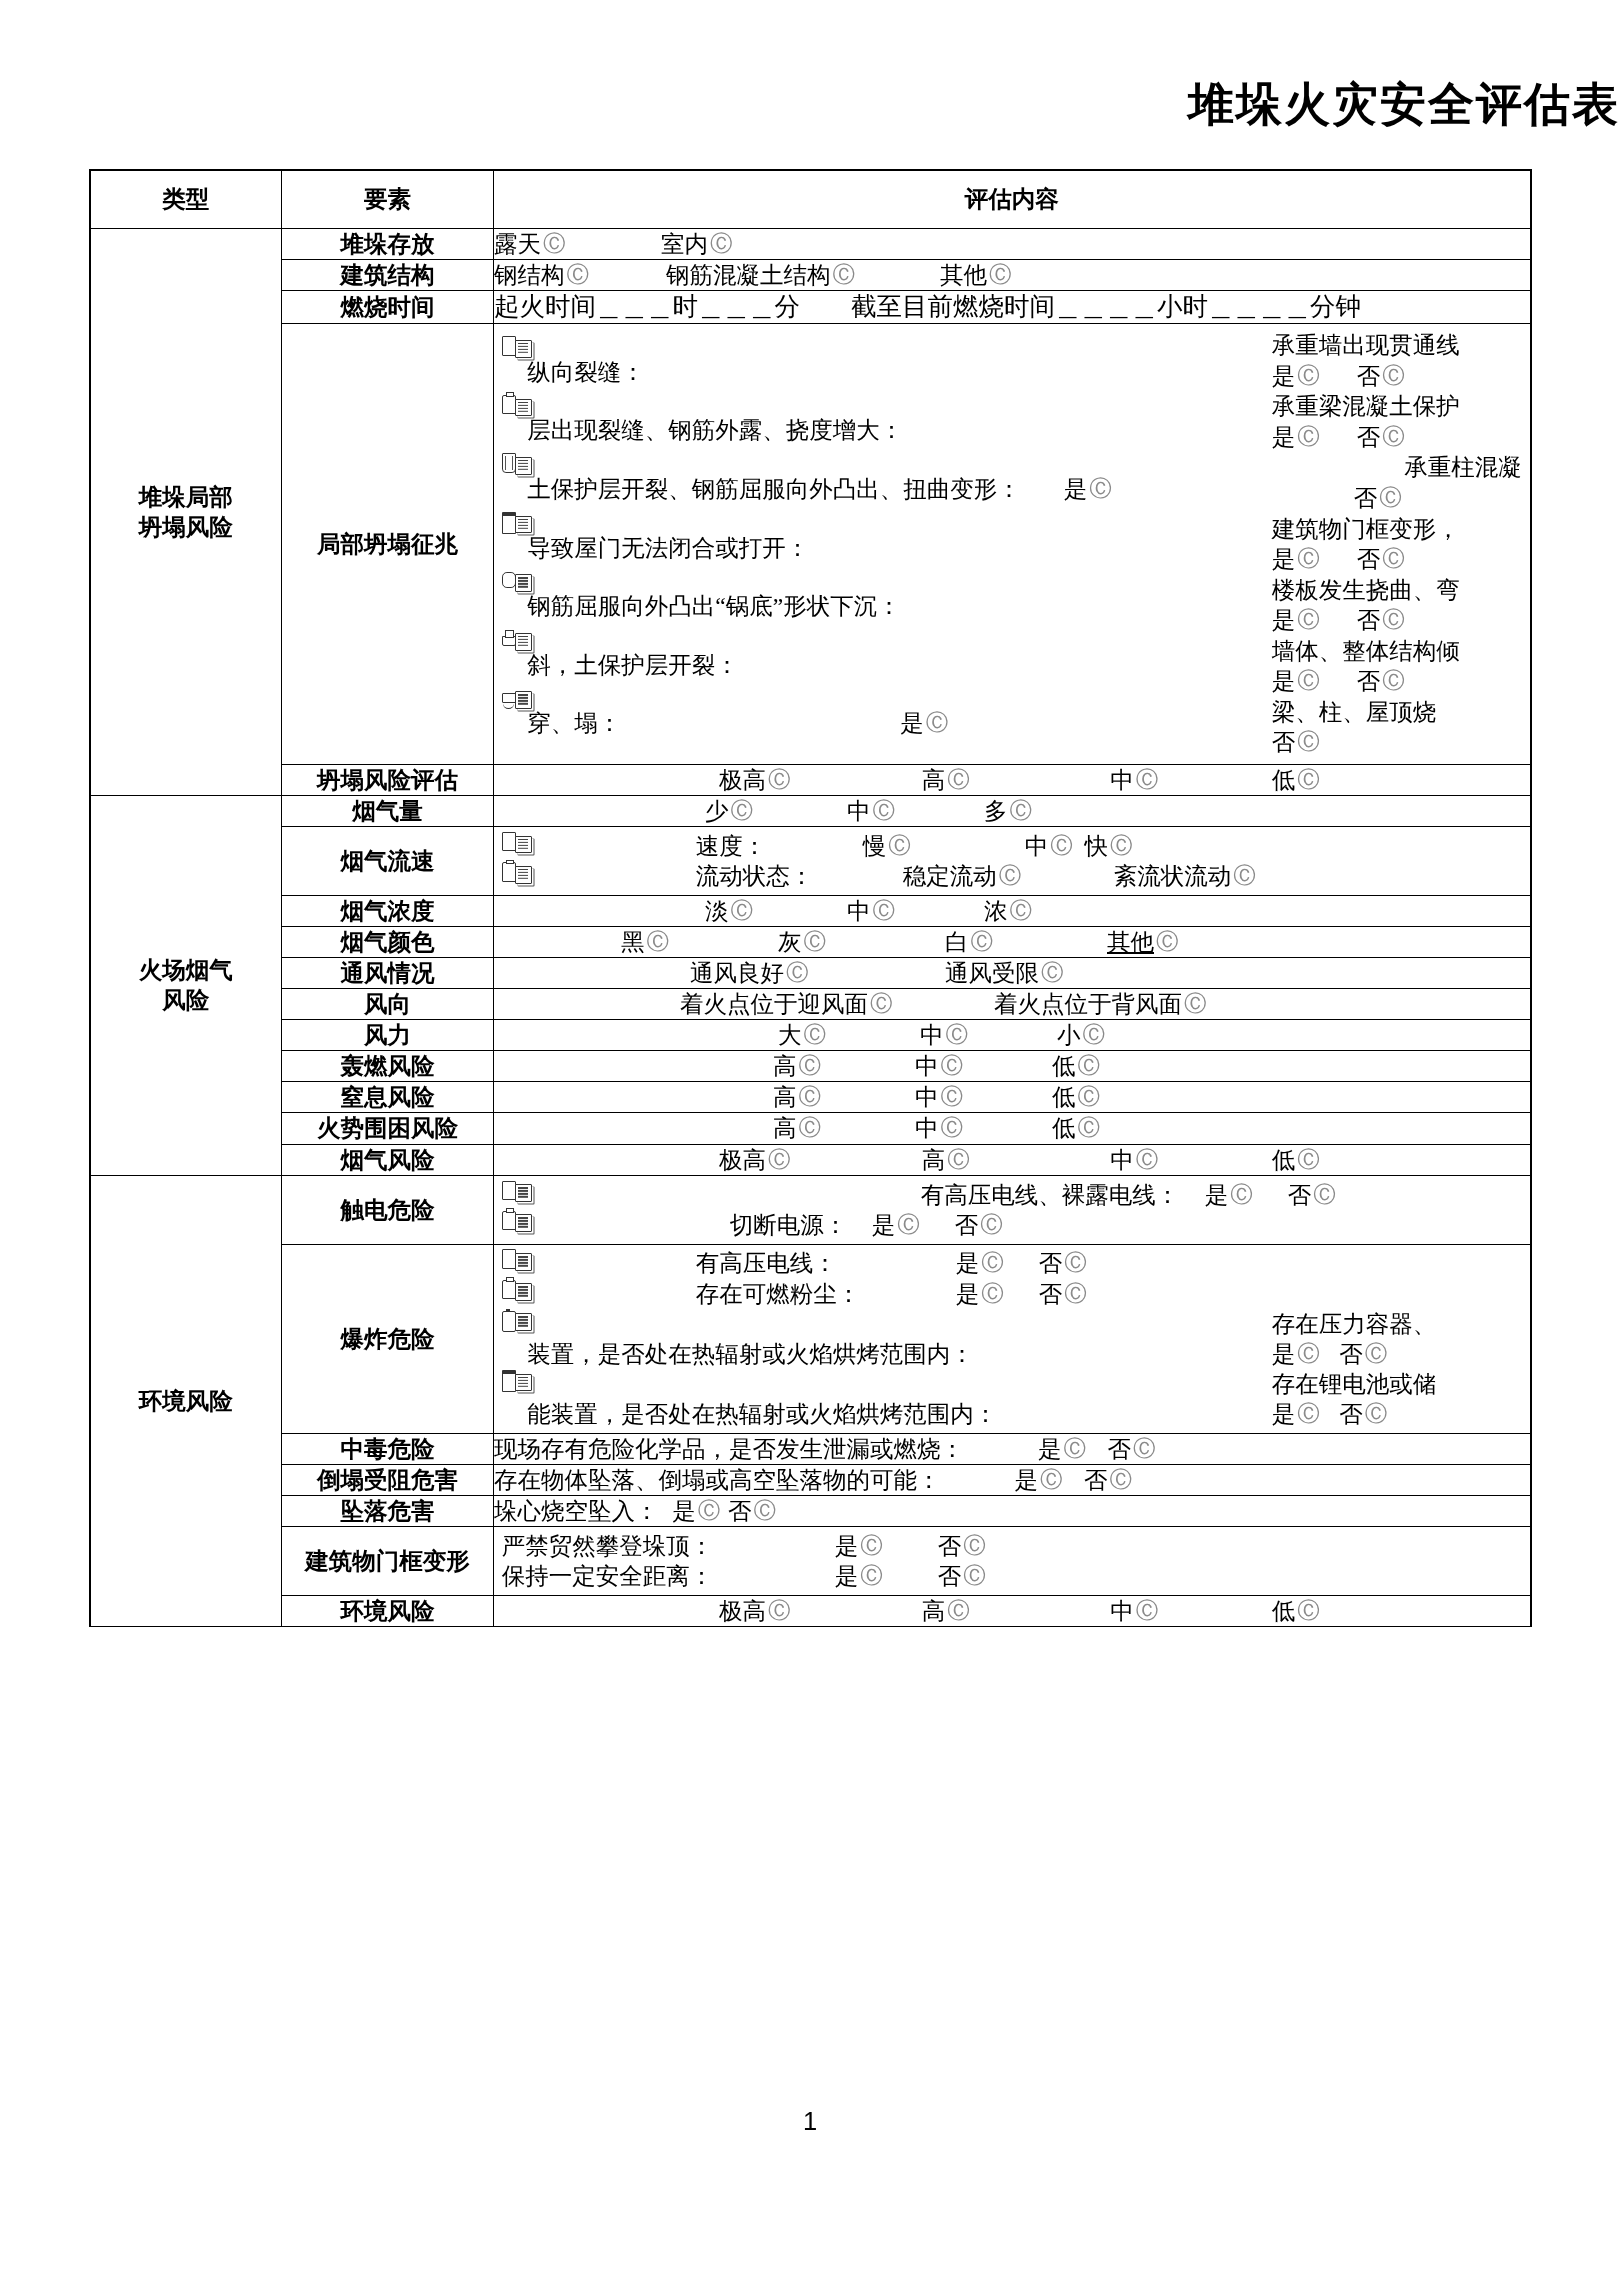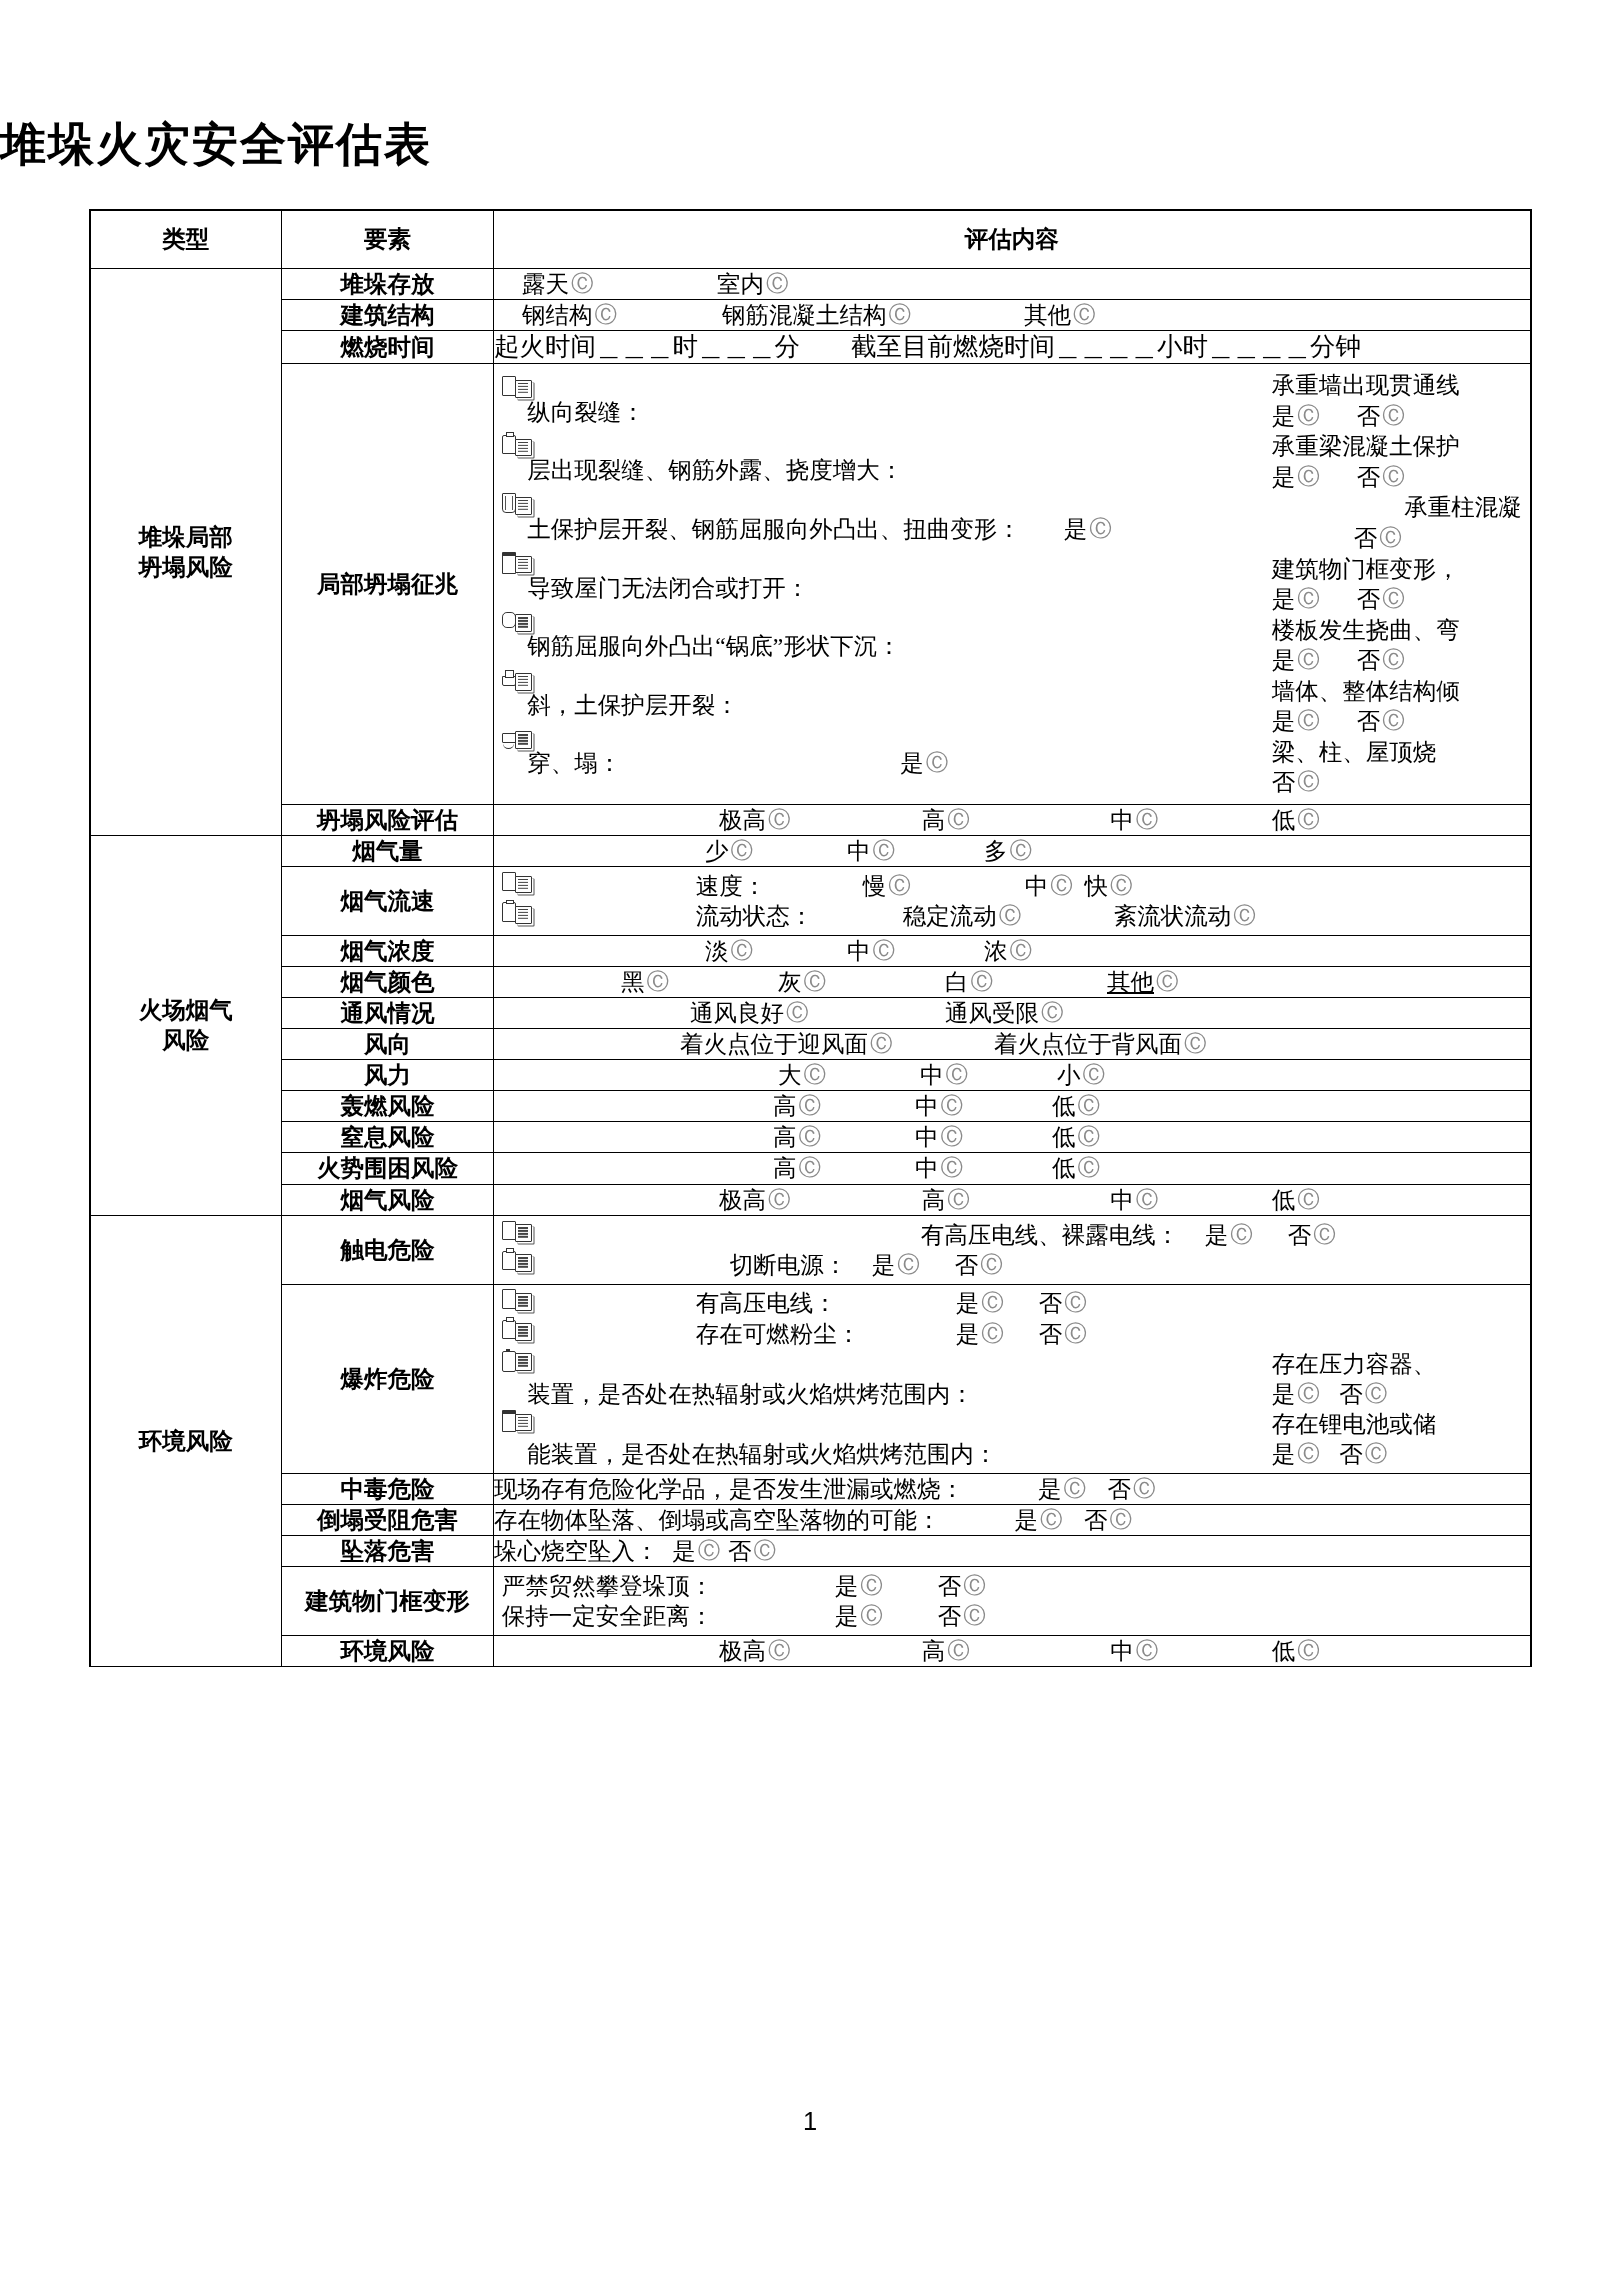--- a/index.html
+++ b/index.html
@@ -5,26 +5,26 @@
   html,body{margin:0;padding:0;background:#fff;}
   body{
     width:1620px;height:2293px;
     font-family:"Liberation Serif","DejaVu Serif",serif;
     color:#000;
     -webkit-font-smoothing:none;
   }
   .page{position:relative;width:1620px;height:2293px;box-sizing:border-box;}
 
   .doc-title{
-    text-align:left;
+    text-align:right;
     font-family:"Liberation Sans","DejaVu Sans",sans-serif;
     font-weight:bold;
     font-size:46px;
     letter-spacing:2px;
-    padding-top:119px;
+    padding-top:79px;
     line-height:1.1;
   }
 
   table.assess{
     border-collapse:collapse;
     table-layout:fixed;
     margin:39px auto 0 auto;
     width:1441px;
     border:2px solid #000;
     border-bottom:none;
@@ -133,21 +133,21 @@
     background:#333;
   }
   .rowflex{display:flex;align-items:flex-start;}
 
   .sign-grid{display:flex;}
   .sign-left{flex:1 1 auto;min-width:0;}
   .sign-right{flex:0 0 250px;text-align:left;line-height:1.3;}
   .sign-left .blk{margin:0 0 2px 0;}
   .sign-left .ico-line{height:26.5px;}
   .sign-left .txt-line{padding-left:25.5px;}
-  .opt{white-space:nowrap;margin-left:28px;}
+  .opt{white-space:nowrap;}
 
   .center-opts{text-align:center;}
 
   .pagenum{
     position:absolute;left:0;right:0;
     text-align:center;
     font-family:"Liberation Sans","DejaVu Sans",sans-serif;
     font-size:25.5px;
     top:2107px;
   }

